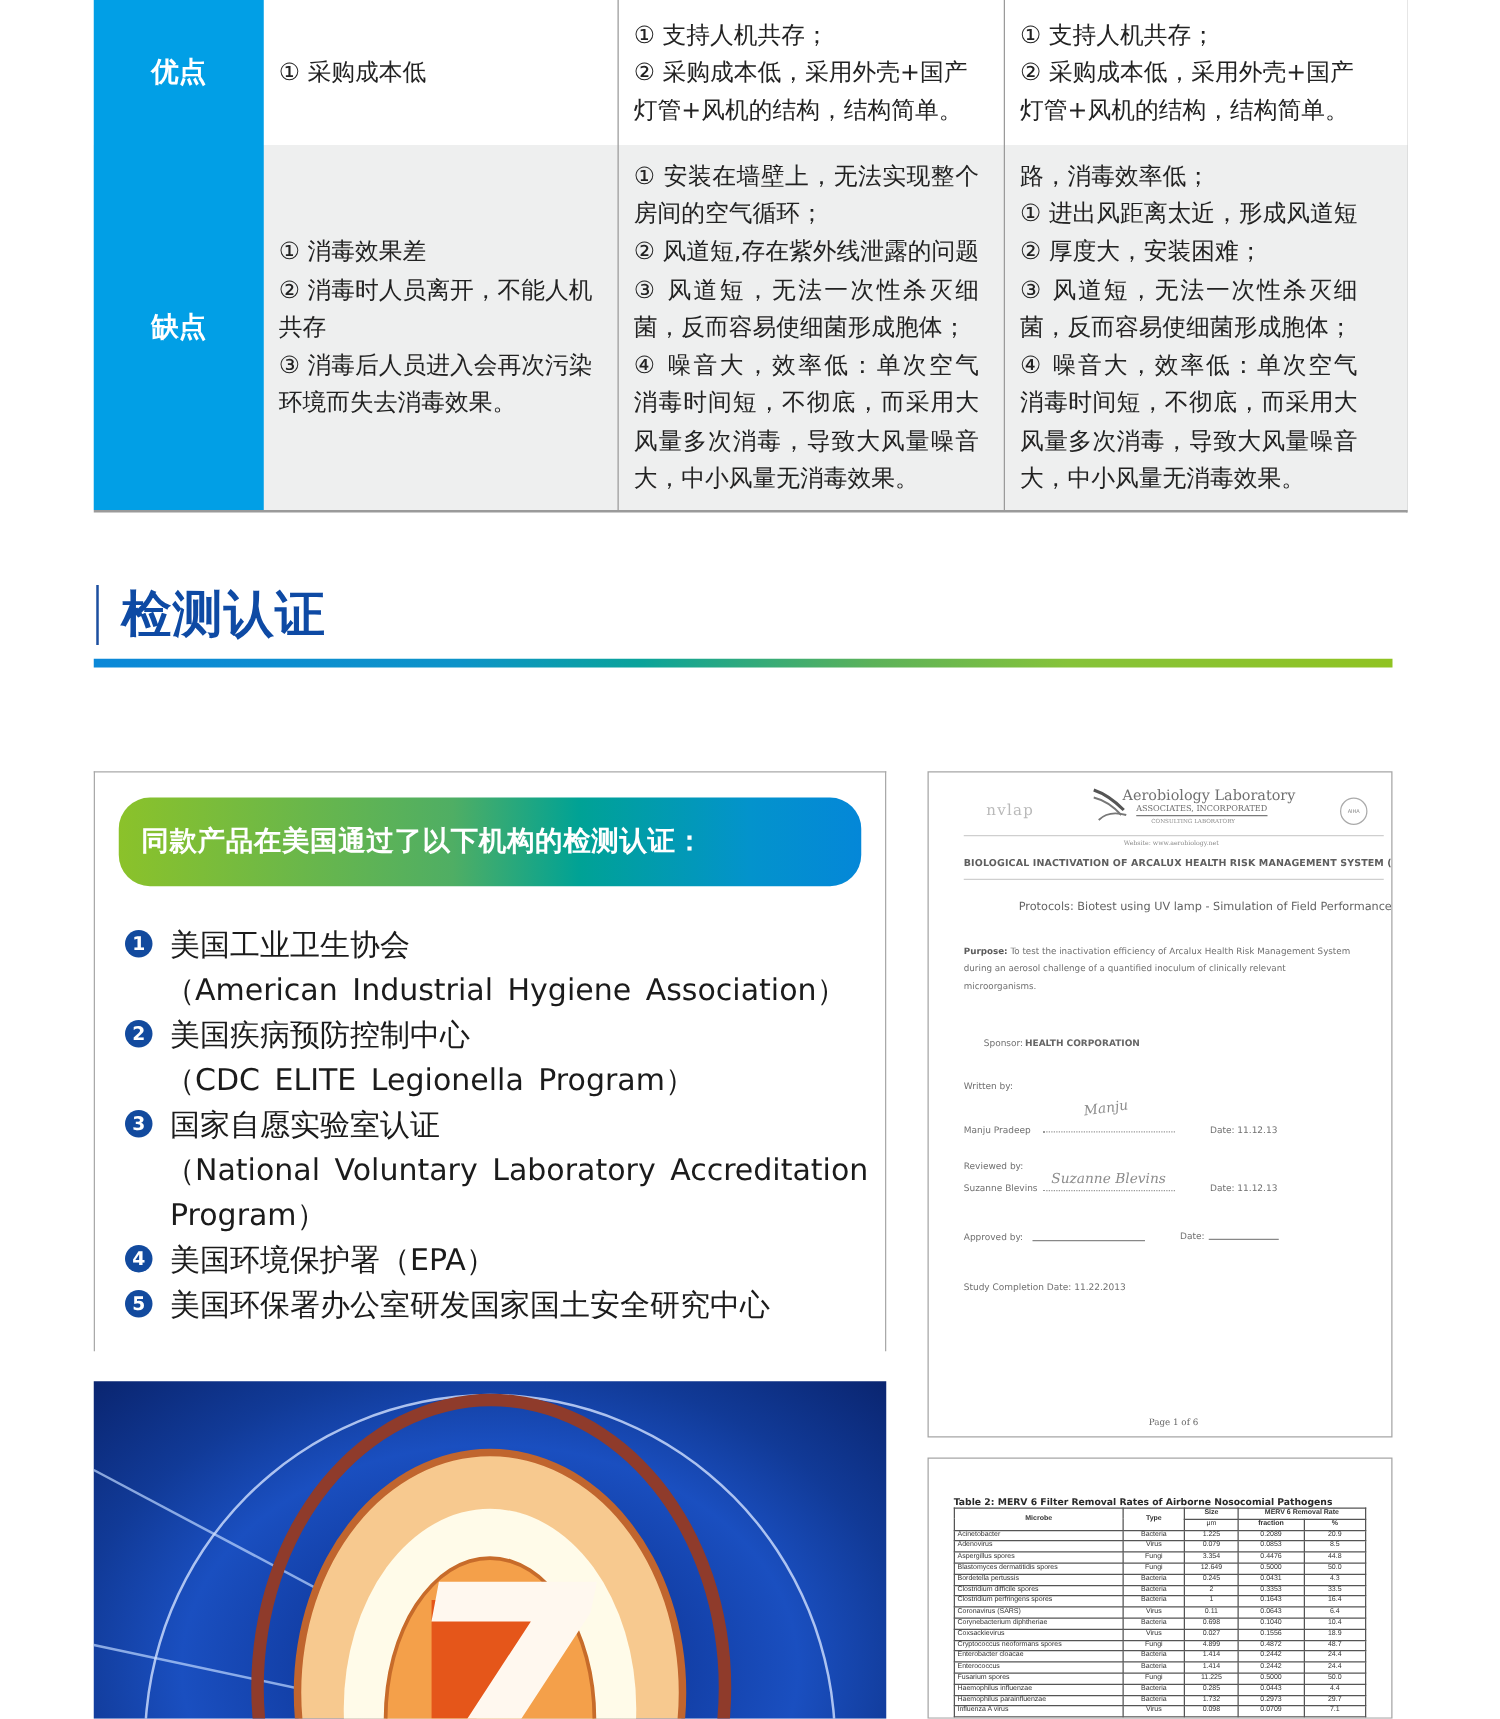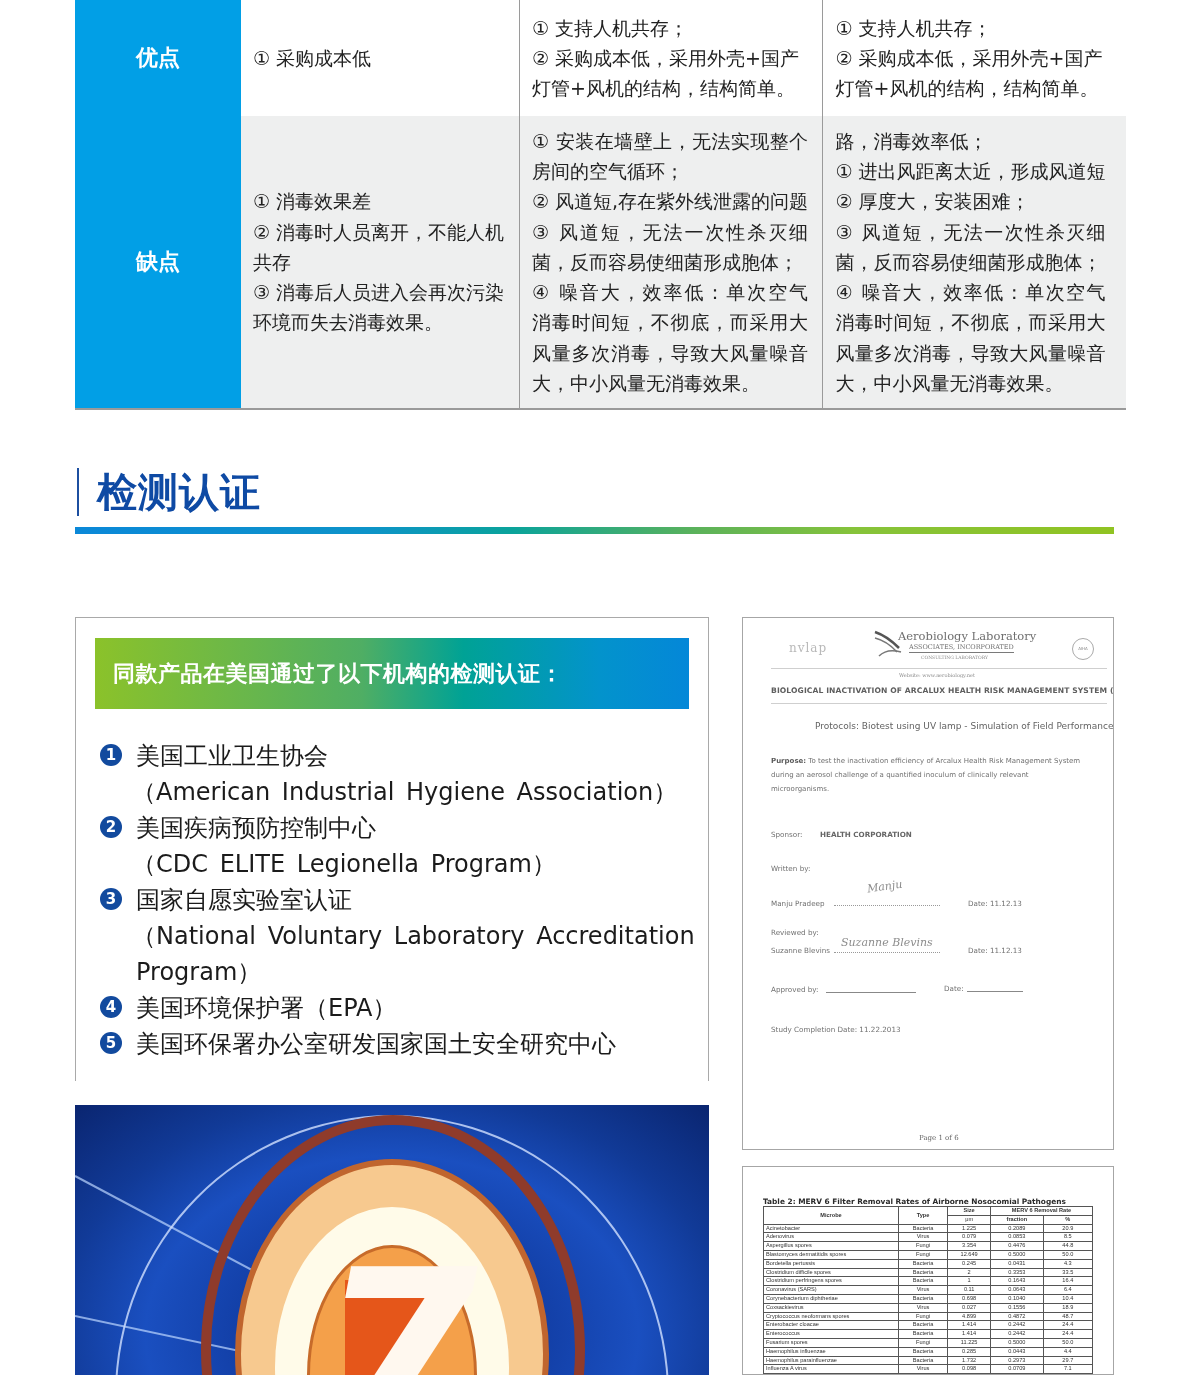--- a/index.html
+++ b/index.html
@@ -5,21 +5,21 @@
   * { box-sizing: border-box; margin: 0; padding: 0; }
   html, body { width: 1200px; height: 1375px; overflow: hidden; background: #ffffff; }
   body { position: relative; font-family: "DejaVu Sans", "Liberation Sans", sans-serif; color: #222; }
 
   
   .cmp-table { position: absolute; left: 75px; top: 0; width: 1051px; height: 410px;
     border-bottom: 2px solid #9a9a9a; border-right: 1px solid #9a9a9a; }
   .cmp-row { position: absolute; left: 0; width: 1051px; display: flex; }
   .cmp-row.pros { top: 0; height: 116px; background: #ffffff; }
   .cmp-row.cons { top: 116px; height: 292px; background: #eeefef; }
-  .cmp-label { width: 166px; background: #019fe6; color: #fff; font-weight: bold; font-size: 22px;
+  .cmp-label { width: 136px; background: #019fe6; color: #fff; font-weight: bold; font-size: 22px;
     display: flex; align-items: center; justify-content: center; flex-shrink: 0; }
   .cmp-cell { font-size: 19px; line-height: 30.2px; color: #222; display: flex; align-items: center;
     padding: 0 12px; }
   .cmp-cell.c1 { width: 283px; }
   .cmp-cell.c2 { width: 309px; border-left: 1px solid #9a9a9a; }
   .cmp-cell.c3 { width: 309px; border-left: 1px solid #9a9a9a; }
   .cmp-cell .lines { display: block; }
   .cmp-cell .ln { display: block; white-space: nowrap; }
   .cmp-cell.c2 .ln, .cmp-cell.c3 .ln { text-align: justify; text-align-last: justify; }
   .cmp-cell .ln.last { text-align-last: left; }
@@ -29,21 +29,21 @@
     padding-left: 18px; }
   .sec-title { font-size: 40px; font-weight: bold; color: #0e4aa4; line-height: 48px; letter-spacing: 1px; }
   .sec-rule { position: absolute; left: 75px; top: 527px; width: 1039px; height: 7px;
     background: linear-gradient(90deg, #0b88d8 0%, #0d93c9 28%, #0aa39b 42%, #5cb25a 60%, #86c33a 75%, #90c322 100%); }
 
   
   .cert-box { position: absolute; left: 75px; top: 617px; width: 634px; height: 464px;
     border-top: 1px solid #a9a9a9; border-left: 1px solid #a9a9a9; border-right: 1px solid #a9a9a9; }
   .cert-banner { position: absolute; left: 19px; top: 20px; width: 594px; height: 71px;
     background: linear-gradient(90deg, #8bc22a 0%, #4fae64 45%, #00a295 62%, #0393cc 85%, #0487d8 100%);
-    color: #fff; font-weight: bold; font-size: 22px; line-height: 71px; padding-left: 18px; letter-spacing: 0.5px; }
+    color: #fff; font-weight: bold; font-size: 22px; line-height: 71px; padding-left: 18px; letter-spacing: 0.5px; border-radius: 25px; }
   .cert-list { position: absolute; left: 24px; top: 120px; width: 600px; }
   .cert-item { display: flex; align-items: flex-start; }
   .cert-num { width: 22px; height: 22px; border-radius: 50%; background: #124a9e; color: #fff;
     font-weight: bold; font-size: 15px; line-height: 22px; text-align: center; margin-top: 6px; flex-shrink: 0; }
   .cert-text { margin-left: 14px; font-size: 24px; line-height: 36px; color: #1b1b1b; }
   .cert-text .en { display: block; margin-left: -4px; word-spacing: 4px; }
 
   
   .photo { position: absolute; left: 75px; top: 1105px; width: 634px; height: 270px; overflow: hidden;
     background: radial-gradient(ellipse at 50% 85%, #0b2e88 0%, #1340a8 35%, #1a4fc0 55%, #113a97 75%, #0a2570 100%); }
@@ -226,21 +226,21 @@
   <div class="d-hr" style="top:50px;"></div>
   <div class="d-abs d-web">Website:  www.aerobiology.net</div>
   <div class="d-abs d-title">BIOLOGICAL INACTIVATION OF ARCALUX HEALTH RISK MANAGEMENT SYSTEM (HRMS)</div>
   <div class="d-hr" style="top:85px;"></div>
   <div class="d-abs d-proto">Protocols: Biotest using UV lamp - Simulation of Field Performance</div>
   <div class="d-abs d-purpose">
     <b>Purpose:</b><span> To test the inactivation efficiency of Arcalux Health Risk Management System</span><br>
     <span>during an aerosol challenge of a quantified inoculum of clinically relevant</span><br>
     <span>microorganisms.</span>
   </div>
-  <div class="d-abs d-field" style="left:28px;top:212px;text-align:center;">Sponsor:</div>
+  <div class="d-abs d-field" style="left:44px;top:212px;text-align:center;">Sponsor:</div>
   <div class="d-abs d-field" style="left:77px;top:212px;font-weight:bold;color:#666;">HEALTH CORPORATION</div>
 
   <div class="d-abs d-field" style="left:28px;top:246px;">Written by:</div>
   <div class="d-abs d-field" style="left:28px;top:281px;">Manju Pradeep</div>
   <div class="d-abs d-dots" style="left:91px;top:280px;width:106px;height:8px;"></div>
   <div class="d-abs d-sign" style="left:124px;top:262px;transform:rotate(-8deg);">Manju</div>
   <div class="d-abs d-field" style="left:225px;top:281px;">Date: 11.12.13</div>
 
   <div class="d-abs d-field" style="left:28px;top:310px;">Reviewed by:</div>
   <div class="d-abs d-field" style="left:28px;top:328px;">Suzanne Blevins</div>

